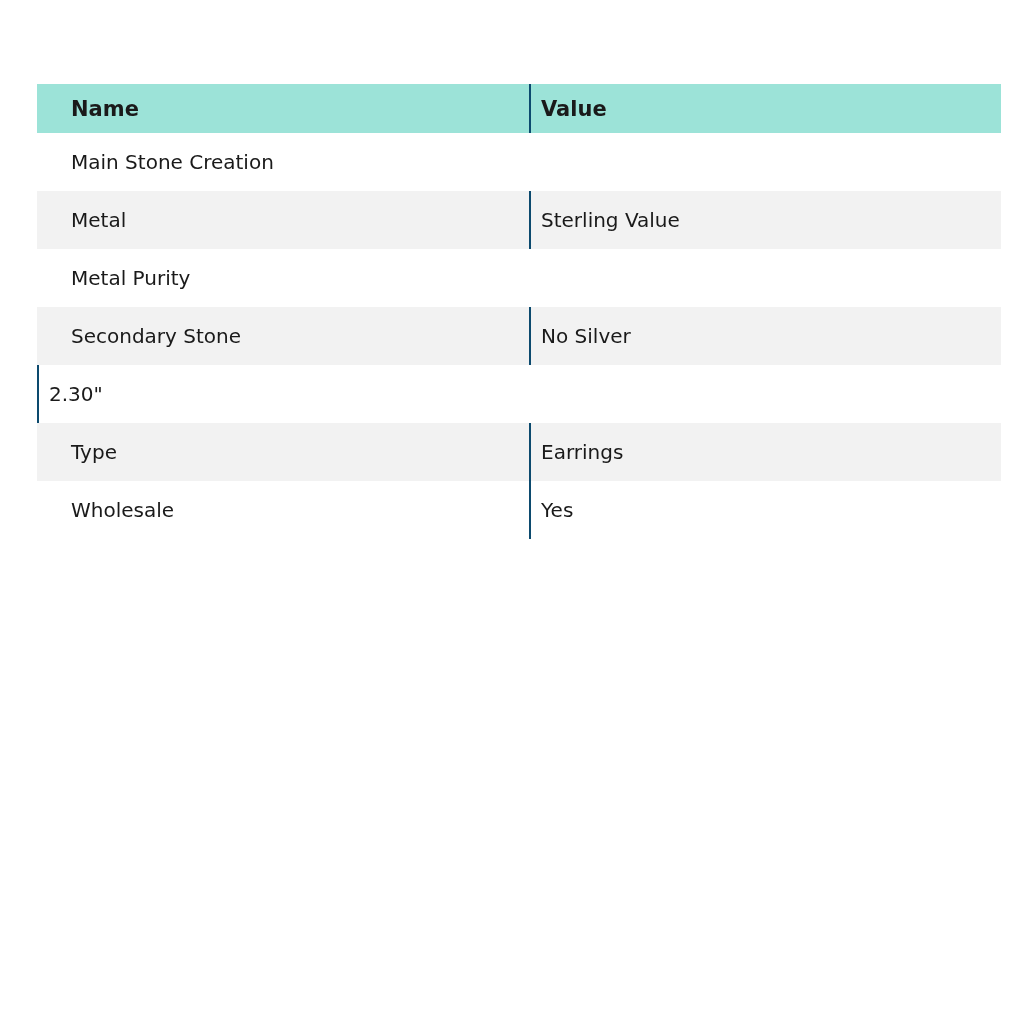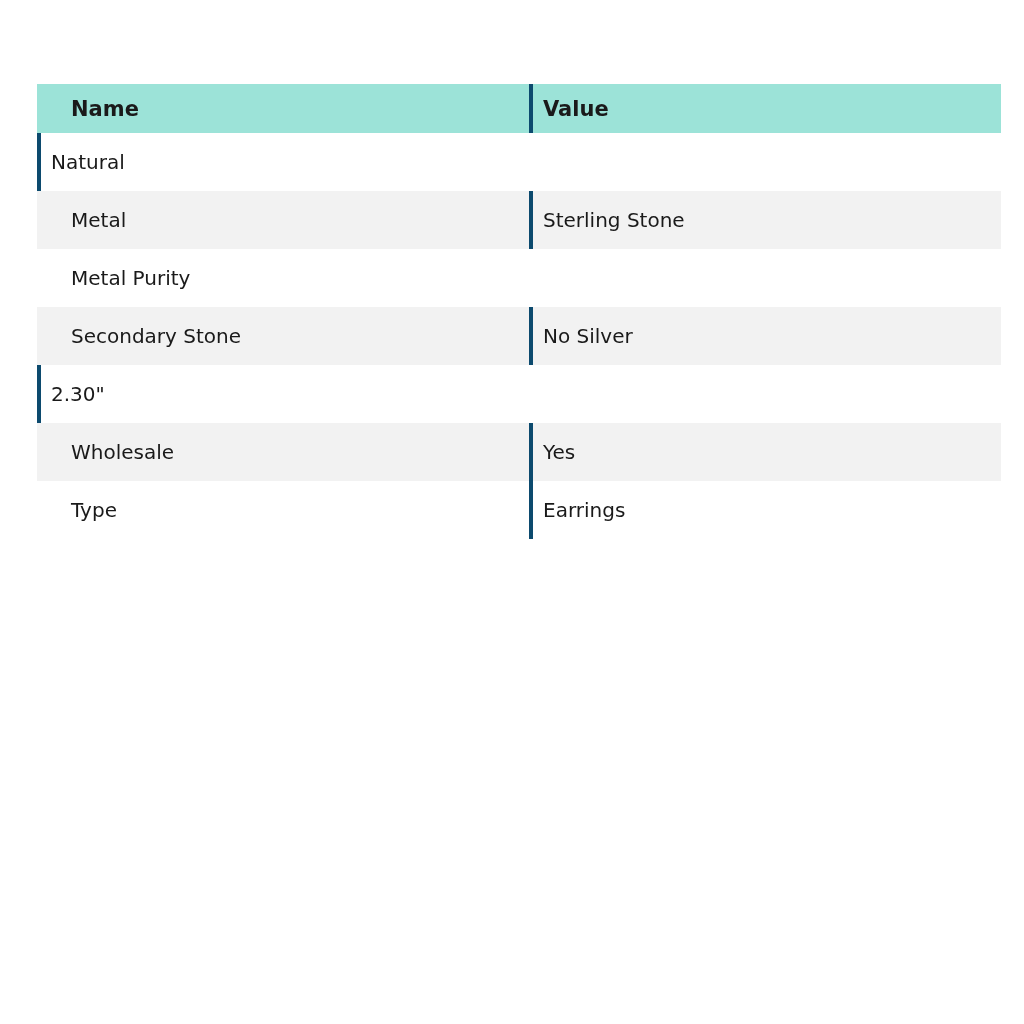--- a/index.html
+++ b/index.html
@@ -44,52 +44,52 @@
   .trow {
     display: flex;
     width: 100%;
   }
   .cell.name-col {
     width: 498px;
     text-align: center;
   }
   .cell.value-col {
     width: 478px;
-    border-left: 4px solid #0c4a6e;
+    border-left: 2px solid #0c4a6e;
     padding-left: 10px;
   }
 </style>
 </head>
 <body>
 
 <div class="spec-table">
   <div class="trow header-row">
     <div class="cell name-col">Name</div>
     <div class="cell value-col">Value</div>
   </div>
   <div class="rows-container">
     <div class="trow row">
-      <div class="cell value-col">Natural</div>
+      <div class="cell name-col">Main Stone Creation</div>
     </div>
     <div class="trow row">
       <div class="cell name-col">Metal</div>
-      <div class="cell value-col">Sterling Stone</div>
+      <div class="cell value-col">Sterling Value</div>
     </div>
     <div class="trow row">
       <div class="cell name-col">Metal Purity</div>
     </div>
     <div class="trow row">
       <div class="cell name-col">Secondary Stone</div>
       <div class="cell value-col">No Silver</div>
     </div>
     <div class="trow row">
       <div class="cell value-col">2.30"</div>
     </div>
     <div class="trow row">
+      <div class="cell name-col">Type</div>
+      <div class="cell value-col">Earrings</div>
+    </div>
+    <div class="trow row">
       <div class="cell name-col">Wholesale</div>
       <div class="cell value-col">Yes</div>
-    </div>
-    <div class="trow row">
-      <div class="cell name-col">Type</div>
-      <div class="cell value-col">Earrings</div>
     </div>
   </div>
 </div>
 
 </body></html>

